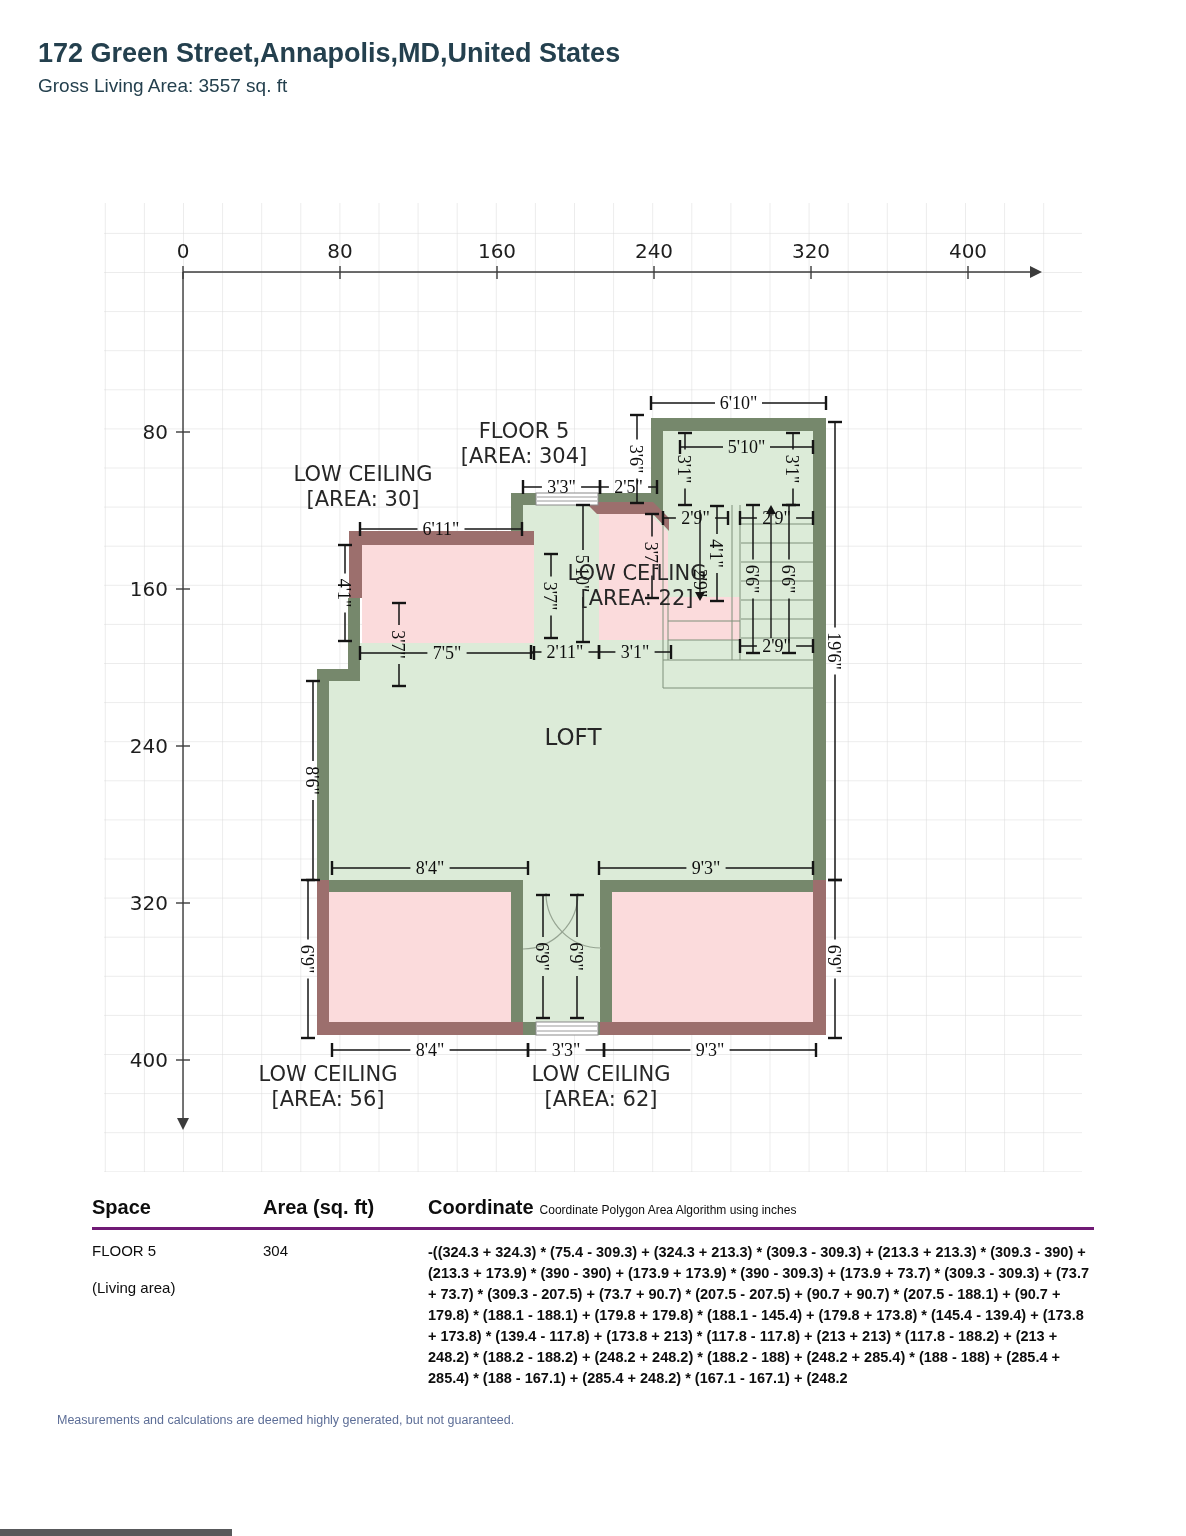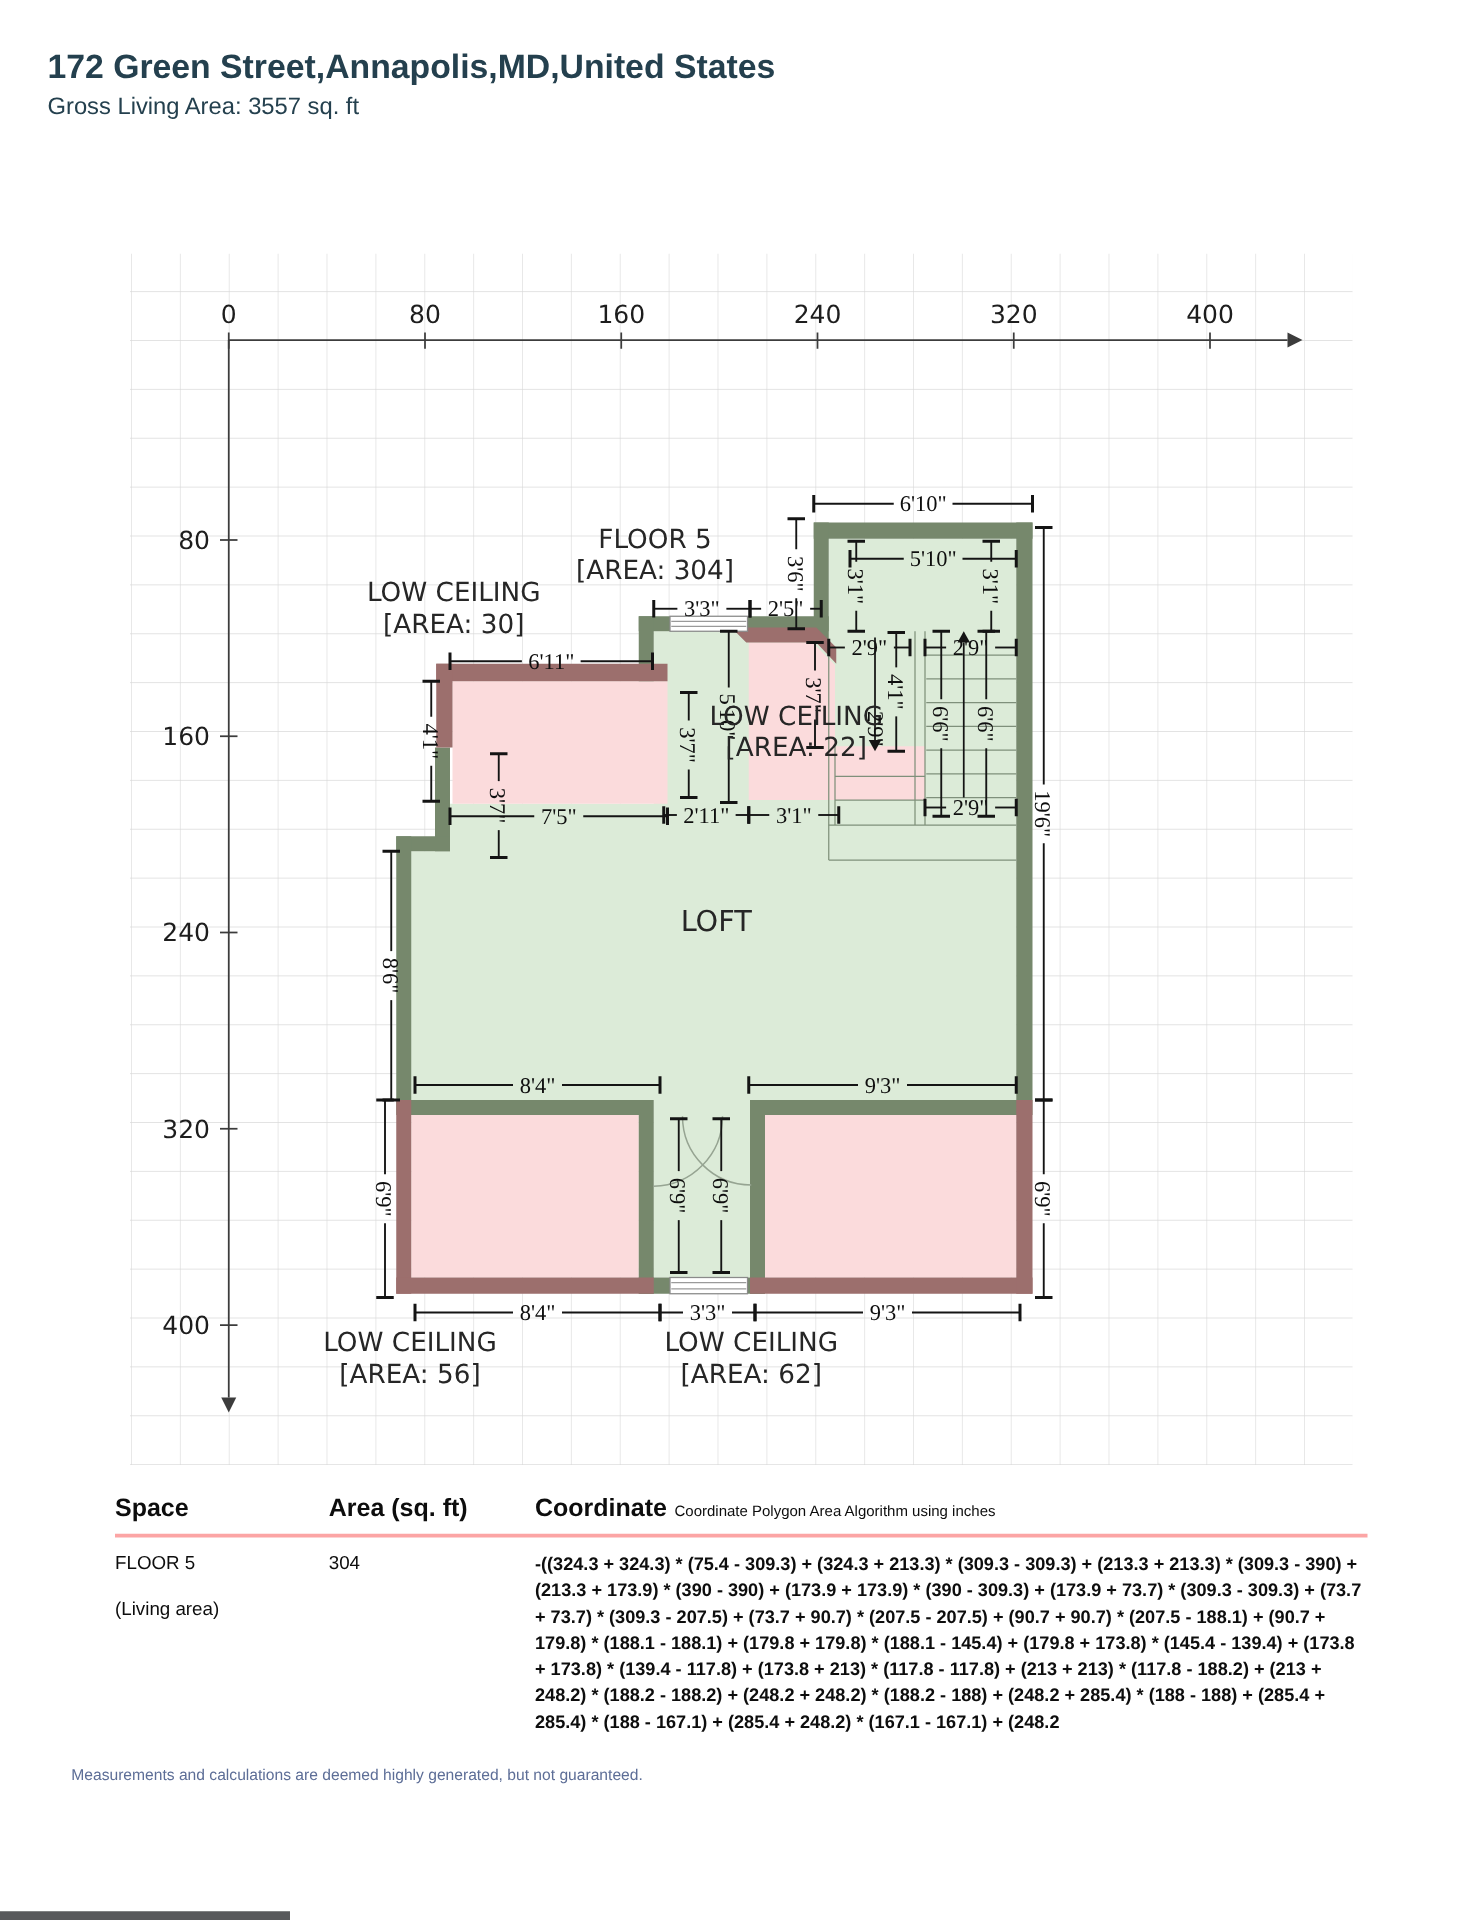--- a/index.html
+++ b/index.html
@@ -18,21 +18,21 @@
   .dimln{stroke:#141414;stroke-width:1.5;}
   .dimtk{stroke:#141414;stroke-width:2.4;}
   .dimtx{font-family:"Liberation Serif",serif;font-size:18px;fill:#0e0e0e;}
   .roomtx{font-family:"DejaVu Sans",sans-serif;fill:#262626;}
   .stair{stroke:#7f907b;stroke-width:1;}
   .arc{stroke:#96a492;stroke-width:1.2;fill:none;}
   .winframe{fill:#ffffff;stroke:#8a8a8a;stroke-width:1;}
   .winline{stroke:#9a9a9a;stroke-width:1;}
   .arrln{stroke:#141414;stroke-width:1.4;}
   .tbl{position:absolute;left:92px;top:1196px;width:1002px;color:#0d0d0d;}
-  .tbl-head{display:flex;align-items:center;border-bottom:3px solid #fca5a5;padding-bottom:8px;}
+  .tbl-head{display:flex;align-items:center;border-bottom:3px solid #701a75;padding-bottom:8px;}
   .tbl-head .c1,.tbl-row .c1{width:171px;flex:none;}
   .tbl-head .c2,.tbl-row .c2{width:165px;flex:none;}
   .tbl-head .c3,.tbl-row .c3{flex:1;}
   .h3t{font-size:20px;font-weight:700;}
   .note{font-size:12px;font-weight:400;margin-left:6px;}
   .tbl-row{display:flex;padding-top:12px;font-size:15px;}
   .space2{margin-top:20px;}
   .calc{font-size:14.5px;font-weight:700;line-height:1.45;}
   .foot{position:absolute;left:57px;top:1412px;font-size:12.5px;color:var(--foottx,#5d6e97);line-height:1.35;}
   .logo-bar{position:absolute;left:0;top:1529px;width:232px;height:81px;background:var(--logobg,#58595b);font-weight:bold;}

